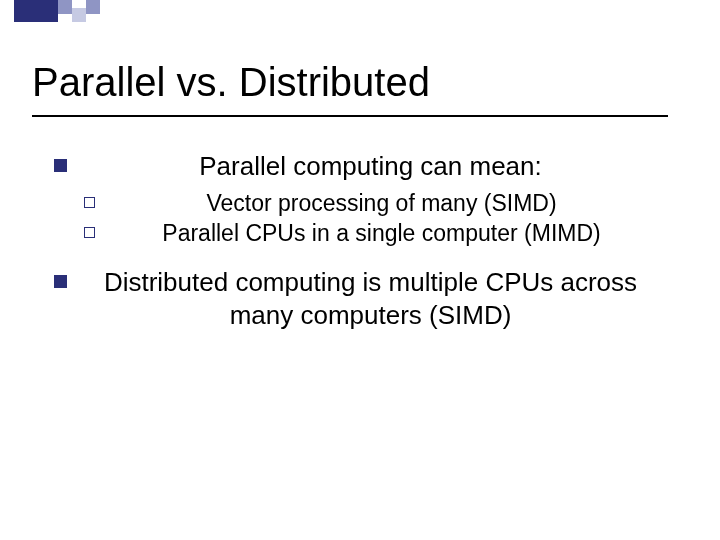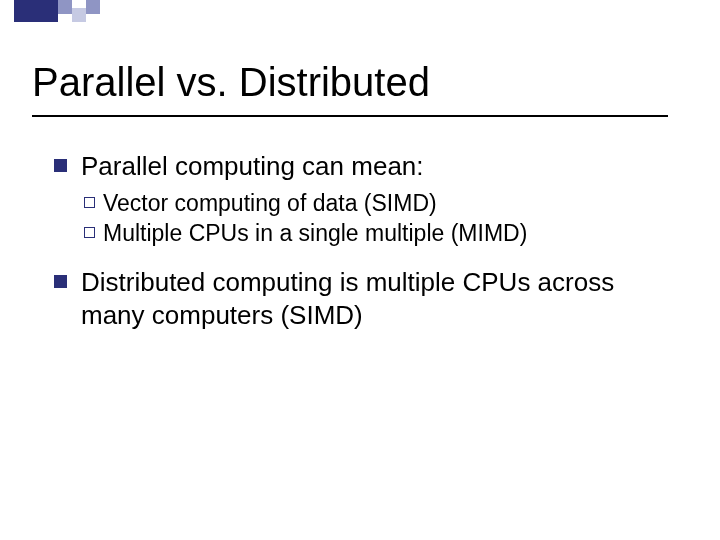--- a/index.html
+++ b/index.html
@@ -47,20 +47,21 @@
   .body {
     position: absolute;
     left: 54px;
     right: 40px;
     top: 150px;
     font-size: 26px;
     line-height: 1.25;
   }
   .lvl1 {
     margin-bottom: 18px;
+    text-align: center;
   }
   .lvl1-row {
     display: flex;
     align-items: flex-start;
   }
   .bullet-filled {
     display: inline-block;
     width: 13px;
     height: 13px;
     background: #2a2f78;
@@ -116,25 +117,25 @@
   <div class="body">
 
     <div class="lvl1">
       <div class="lvl1-row">
         <span class="bullet-filled"></span>
         <span class="lvl1-text">Parallel computing can mean:</span>
       </div>
       <div class="sub">
         <div class="sub-row">
           <span class="bullet-hollow"></span>
-          <span class="sub-text">Vector computing of data (SIMD)</span>
+          <span class="sub-text">Vector processing of many (SIMD)</span>
         </div>
         <div class="sub-row">
           <span class="bullet-hollow"></span>
-          <span class="sub-text">Multiple CPUs in a single multiple (MIMD)</span>
+          <span class="sub-text">Parallel CPUs in a single computer (MIMD)</span>
         </div>
       </div>
     </div>
 
     <div class="lvl1">
       <div class="lvl1-row">
         <span class="bullet-filled"></span>
         <span class="lvl1-text">Distributed computing is multiple CPUs across many computers (SIMD)</span>
       </div>
     </div>

